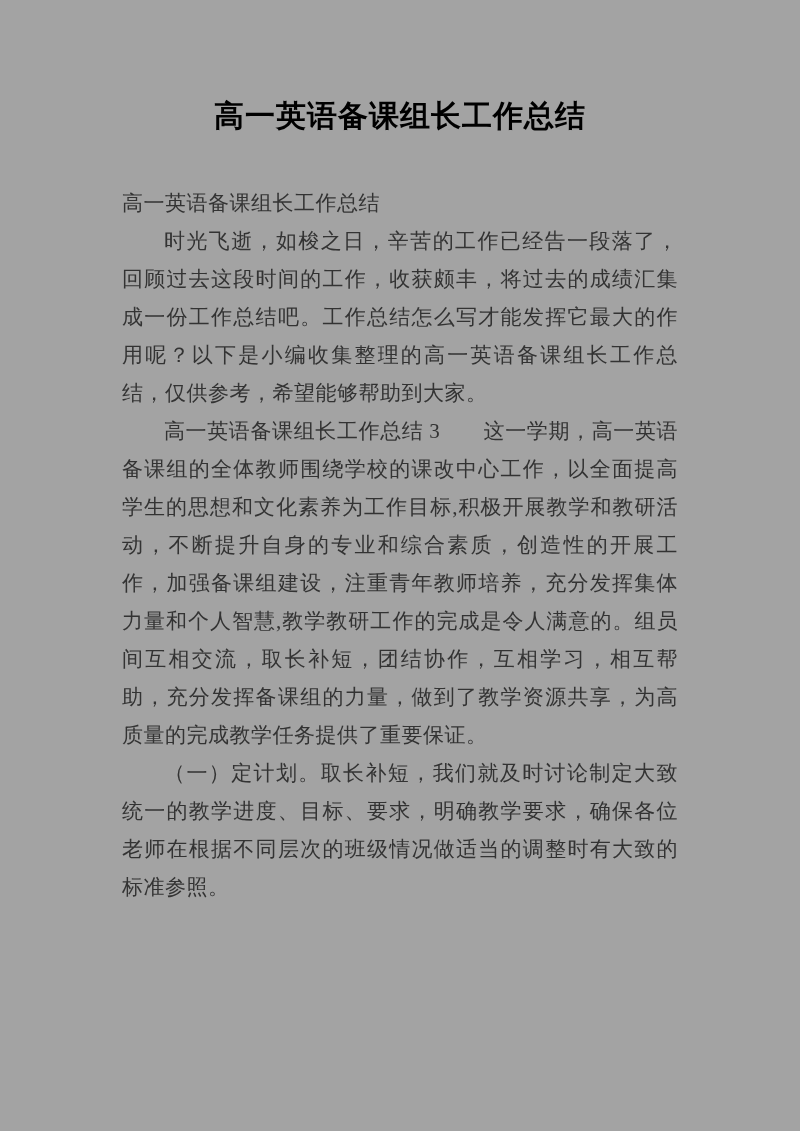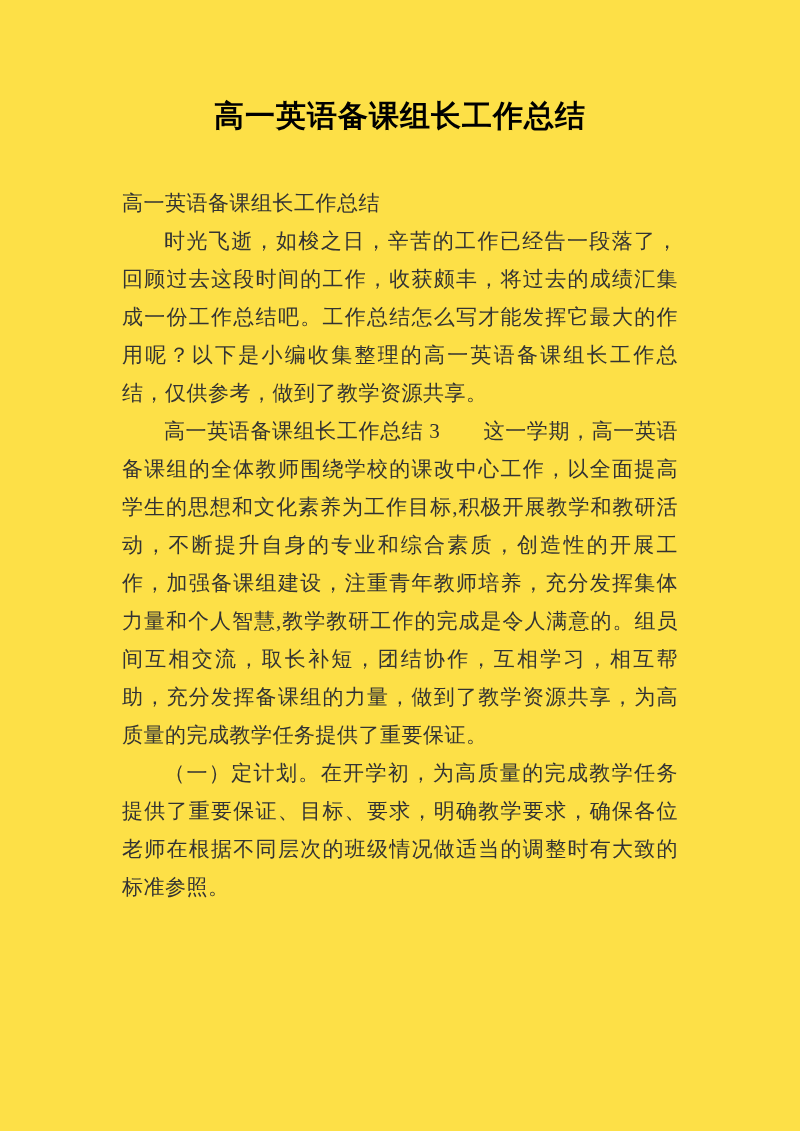--- a/index.html
+++ b/index.html
@@ -4,21 +4,21 @@
 <style>
   html, body {
     margin: 0;
     padding: 0;
     background: #ffffff;
   }
   .page {
     position: relative;
     width: 800px;
     height: 1131px;
-    background: #fde047;
+    background: #a3a3a3;
     overflow: hidden;
     font-family: "Liberation Serif", "DejaVu Serif", serif;
   }
   .title {
     margin: 0;
     padding-top: 94px;
     text-align: center;
     font-size: 30px;
     line-height: 44px;
     font-weight: 700;
@@ -44,17 +44,17 @@
   }
 </style>
 </head>
 <body>
 
 <div class="page">
   <h1 class="title">高一英语备课组长工作总结</h1>
 
   <div class="content">
     <p class="para no-indent">高一英语备课组长工作总结</p>
-    <p class="para">时光飞逝，如梭之日，辛苦的工作已经告一段落了，回顾过去这段时间的工作，收获颇丰，将过去的成绩汇集成一份工作总结吧。工作总结怎么写才能发挥它最大的作用呢？以下是小编收集整理的高一英语备课组长工作总结，仅供参考，做到了教学资源共享。</p>
+    <p class="para">时光飞逝，如梭之日，辛苦的工作已经告一段落了，回顾过去这段时间的工作，收获颇丰，将过去的成绩汇集成一份工作总结吧。工作总结怎么写才能发挥它最大的作用呢？以下是小编收集整理的高一英语备课组长工作总结，仅供参考，希望能够帮助到大家。</p>
     <p class="para">高一英语备课组长工作总结 3　　这一学期，高一英语备课组的全体教师围绕学校的课改中心工作，以全面提高学生的思想和文化素养为工作目标,积极开展教学和教研活动，不断提升自身的专业和综合素质，创造性的开展工作，加强备课组建设，注重青年教师培养，充分发挥集体力量和个人智慧,教学教研工作的完成是令人满意的。组员间互相交流，取长补短，团结协作，互相学习，相互帮助，充分发挥备课组的力量，做到了教学资源共享，为高质量的完成教学任务提供了重要保证。</p>
-    <p class="para">（一）定计划。在开学初，为高质量的完成教学任务提供了重要保证、目标、要求，明确教学要求，确保各位老师在根据不同层次的班级情况做适当的调整时有大致的标准参照。</p>
+    <p class="para">（一）定计划。取长补短，我们就及时讨论制定大致统一的教学进度、目标、要求，明确教学要求，确保各位老师在根据不同层次的班级情况做适当的调整时有大致的标准参照。</p>
   </div>
 </div>
 
 </body></html>

